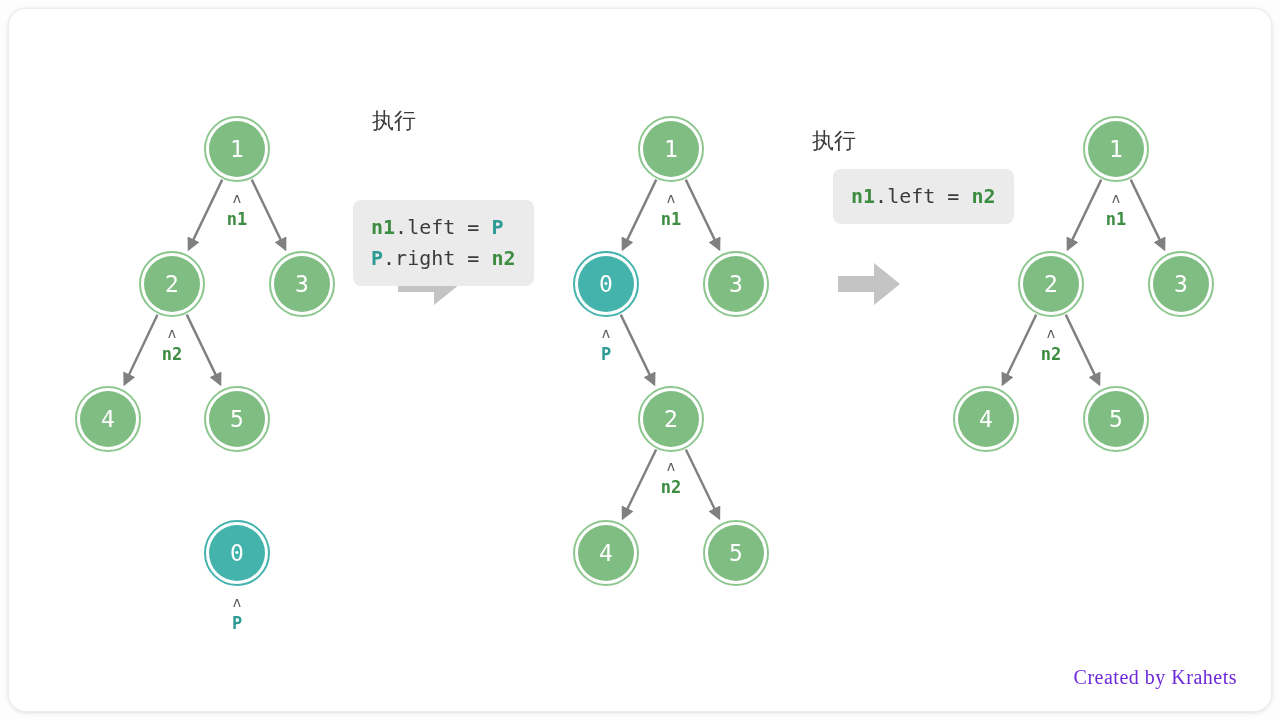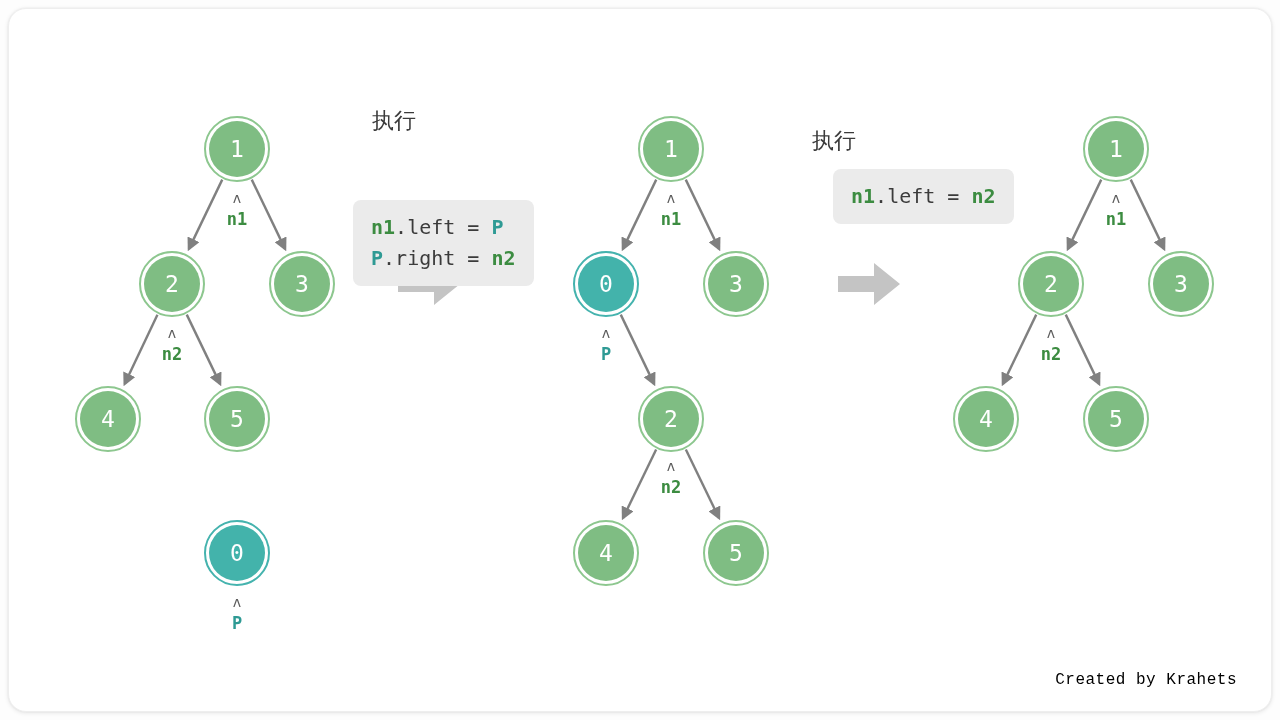--- a/index.html
+++ b/index.html
@@ -133,23 +133,23 @@
   
   .big-arrow {
     position: absolute;
     z-index: 4;
   }
   
   .watermark {
     position: absolute;
     right: 34px;
     bottom: 22px;
-    font-family: Liberation Mono, monospace;
-    font-size: 16px;
-    color: #000000;
+    font-family: Liberation Serif, serif;
+    font-size: 20px;
+    color: #6d28d9;
     letter-spacing: 0.5px;
     z-index: 6;
   }
 </style>
 </head>
 <body>
 
 <div id="stage">
   <div id="card">
 

